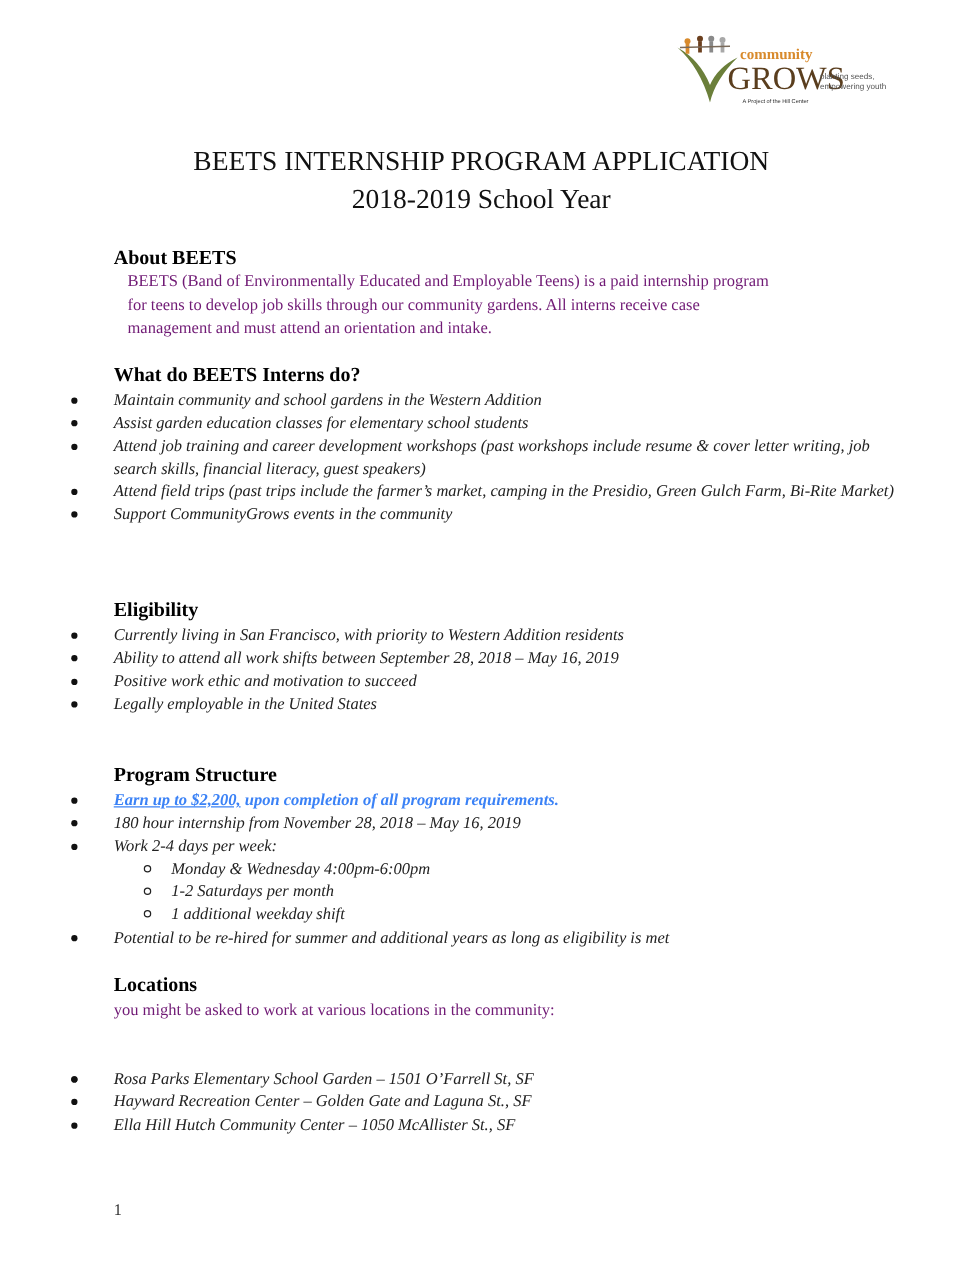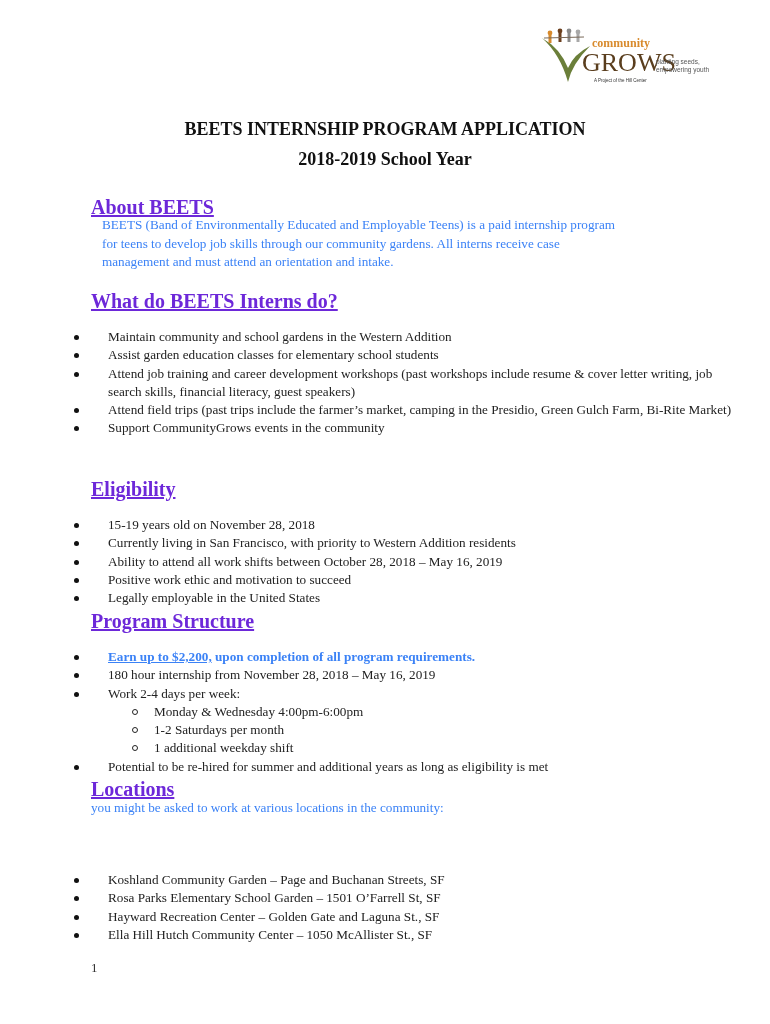--- a/index.html
+++ b/index.html
@@ -2,27 +2,27 @@
 <html><head>
 <meta charset="utf-8">
 <style>
   html, body { margin: 0; padding: 0; background: #ffffff; }
   body { width: 770px; height: 1024px; position: relative; overflow: hidden;
          font-family: "Liberation Serif", "DejaVu Serif", serif; color: #1a1a1a; }
   .logo { position: absolute; left: 538px; top: 24px; width: 200px; height: 64px; }
   .logo-tagline { position: absolute; left: 656px; top: 58px; font-size: 6.5px; line-height: 8px;
                   color: #555; font-family: "Liberation Sans", sans-serif; }
   .logo-tagline div { white-space: nowrap; }
-  .title { position: absolute; left: 0; width: 770px; text-align: center; font-weight: bold;
-           font-size: 18px; line-height: 30px; color: #111; }
+  .title { position: absolute; left: 0; width: 770px; text-align: center; font-weight: normal;
+           font-size: 22px; line-height: 30px; color: #111; }
   .t1 { top: 114px; }
   .t2 { top: 144px; }
-  h2 { position: absolute; left: 91px; margin: 0; font-size: 20px; font-weight: bold; color: #6d28d9; line-height: 20px; text-decoration: underline; }
-  .para { position: absolute; font-size: 13.2px; line-height: 18.5px; color: #3b82f6; margin: 0; }
-  ul.blist { position: absolute; left: 0; margin: 17px; padding: 0; list-style: none; }
+  h2 { position: absolute; left: 91px; margin: 0; font-size: 16px; font-weight: bold; color: #000000; line-height: 20px; }
+  .para { position: absolute; font-size: 13.2px; line-height: 18.5px; color: #701a75; margin: 0; }
+  ul.blist { position: absolute; left: 0; margin: 0; padding: 0; list-style: none; font-style: italic; }
   ul.blist li { position: relative; padding-left: 91px; font-size: 13.2px; line-height: 18.3px; color: #222; width: 640px; }
   ul.blist li .bullet { position: absolute; left: 57px; top: 7px; width: 5px; height: 5px; background: #111; border-radius: 50%; }
   ul.blist li.sub { padding-left: 137px; }
   ul.blist li.sub .bullet { left: 115px; top: 6px; width: 4px; height: 4px; background: transparent; border: 1px solid #222; }
   .bold { font-weight: bold; color: #3b82f6; }
   .u { text-decoration: underline; }
   .page-num { position: absolute; left: 91px; top: 960px; font-size: 13px; color: #333; }
 </style>
 </head>
 <body>
@@ -63,42 +63,41 @@
 <ul class="blist" style="top:311px;">
   <li><span class="bullet"></span><span>Maintain community and school gardens in the Western Addition</span></li>
   <li><span class="bullet"></span><span>Assist garden education classes for elementary school students</span></li>
   <li><span class="bullet"></span><span>Attend job training and career development workshops (past workshops include resume &amp; cover letter writing, job search skills, financial literacy, guest speakers)</span></li>
   <li><span class="bullet"></span><span>Attend field trips (past trips include the farmer’s market, camping in the Presidio, Green Gulch Farm, Bi-Rite Market)</span></li>
   <li><span class="bullet"></span><span>Support CommunityGrows events in the community</span></li>
 </ul>
 
 <h2 style="top:479px;">Eligibility</h2>
 <ul class="blist" style="top:499px;">
-  <li><span class="bullet"></span><span>15-19 years old on November 28, 2018</span></li>
   <li><span class="bullet"></span><span>Currently living in San Francisco, with priority to Western Addition residents</span></li>
-  <li><span class="bullet"></span><span>Ability to attend all work shifts between October 28, 2018 – May 16, 2019</span></li>
+  <li><span class="bullet"></span><span>Ability to attend all work shifts between September 28, 2018 – May 16, 2019</span></li>
   <li><span class="bullet"></span><span>Positive work ethic and motivation to succeed</span></li>
   <li><span class="bullet"></span><span>Legally employable in the United States</span></li>
 </ul>
 
 <h2 style="top:611px;">Program Structure</h2>
 <ul class="blist" style="top:631px;">
   <li><span class="bullet"></span><span class="bold u">Earn up to $2,200,</span><span class="bold"> upon completion of all program requirements.</span></li>
   <li><span class="bullet"></span><span>180 hour internship from  November 28, 2018 – May 16, 2019</span></li>
   <li><span class="bullet"></span><span>Work 2-4 days per week:</span></li>
   <li class="sub"><span class="bullet"></span><span>Monday &amp; Wednesday 4:00pm-6:00pm</span></li>
   <li class="sub"><span class="bullet"></span><span>1-2 Saturdays per month</span></li>
   <li class="sub"><span class="bullet"></span><span>1 additional weekday shift</span></li>
   <li><span class="bullet"></span><span>Potential to be re-hired for summer and additional years as long as eligibility is met</span></li>
 </ul>
 
 <h2 style="top:779px;">Locations</h2>
 <div class="para" style="left:91px; top:799px;">
   <div>you might be asked to work at various locations in the community:</div>
 </div>
 <ul class="blist" style="top:854px;">
-  <li><span class="bullet"></span><span>Koshland Community Garden – Page and Buchanan Streets, SF</span></li>
+  <li><span class="bullet"></span></li>
   <li><span class="bullet"></span><span>Rosa Parks Elementary School Garden – 1501 O’Farrell St, SF</span></li>
   <li><span class="bullet"></span><span>Hayward Recreation Center – Golden Gate and Laguna St., SF</span></li>
   <li><span class="bullet"></span><span>Ella Hill Hutch Community Center – 1050 McAllister St., SF</span></li>
 </ul>
 
 <div class="page-num">1</div>
 
 </body></html>

